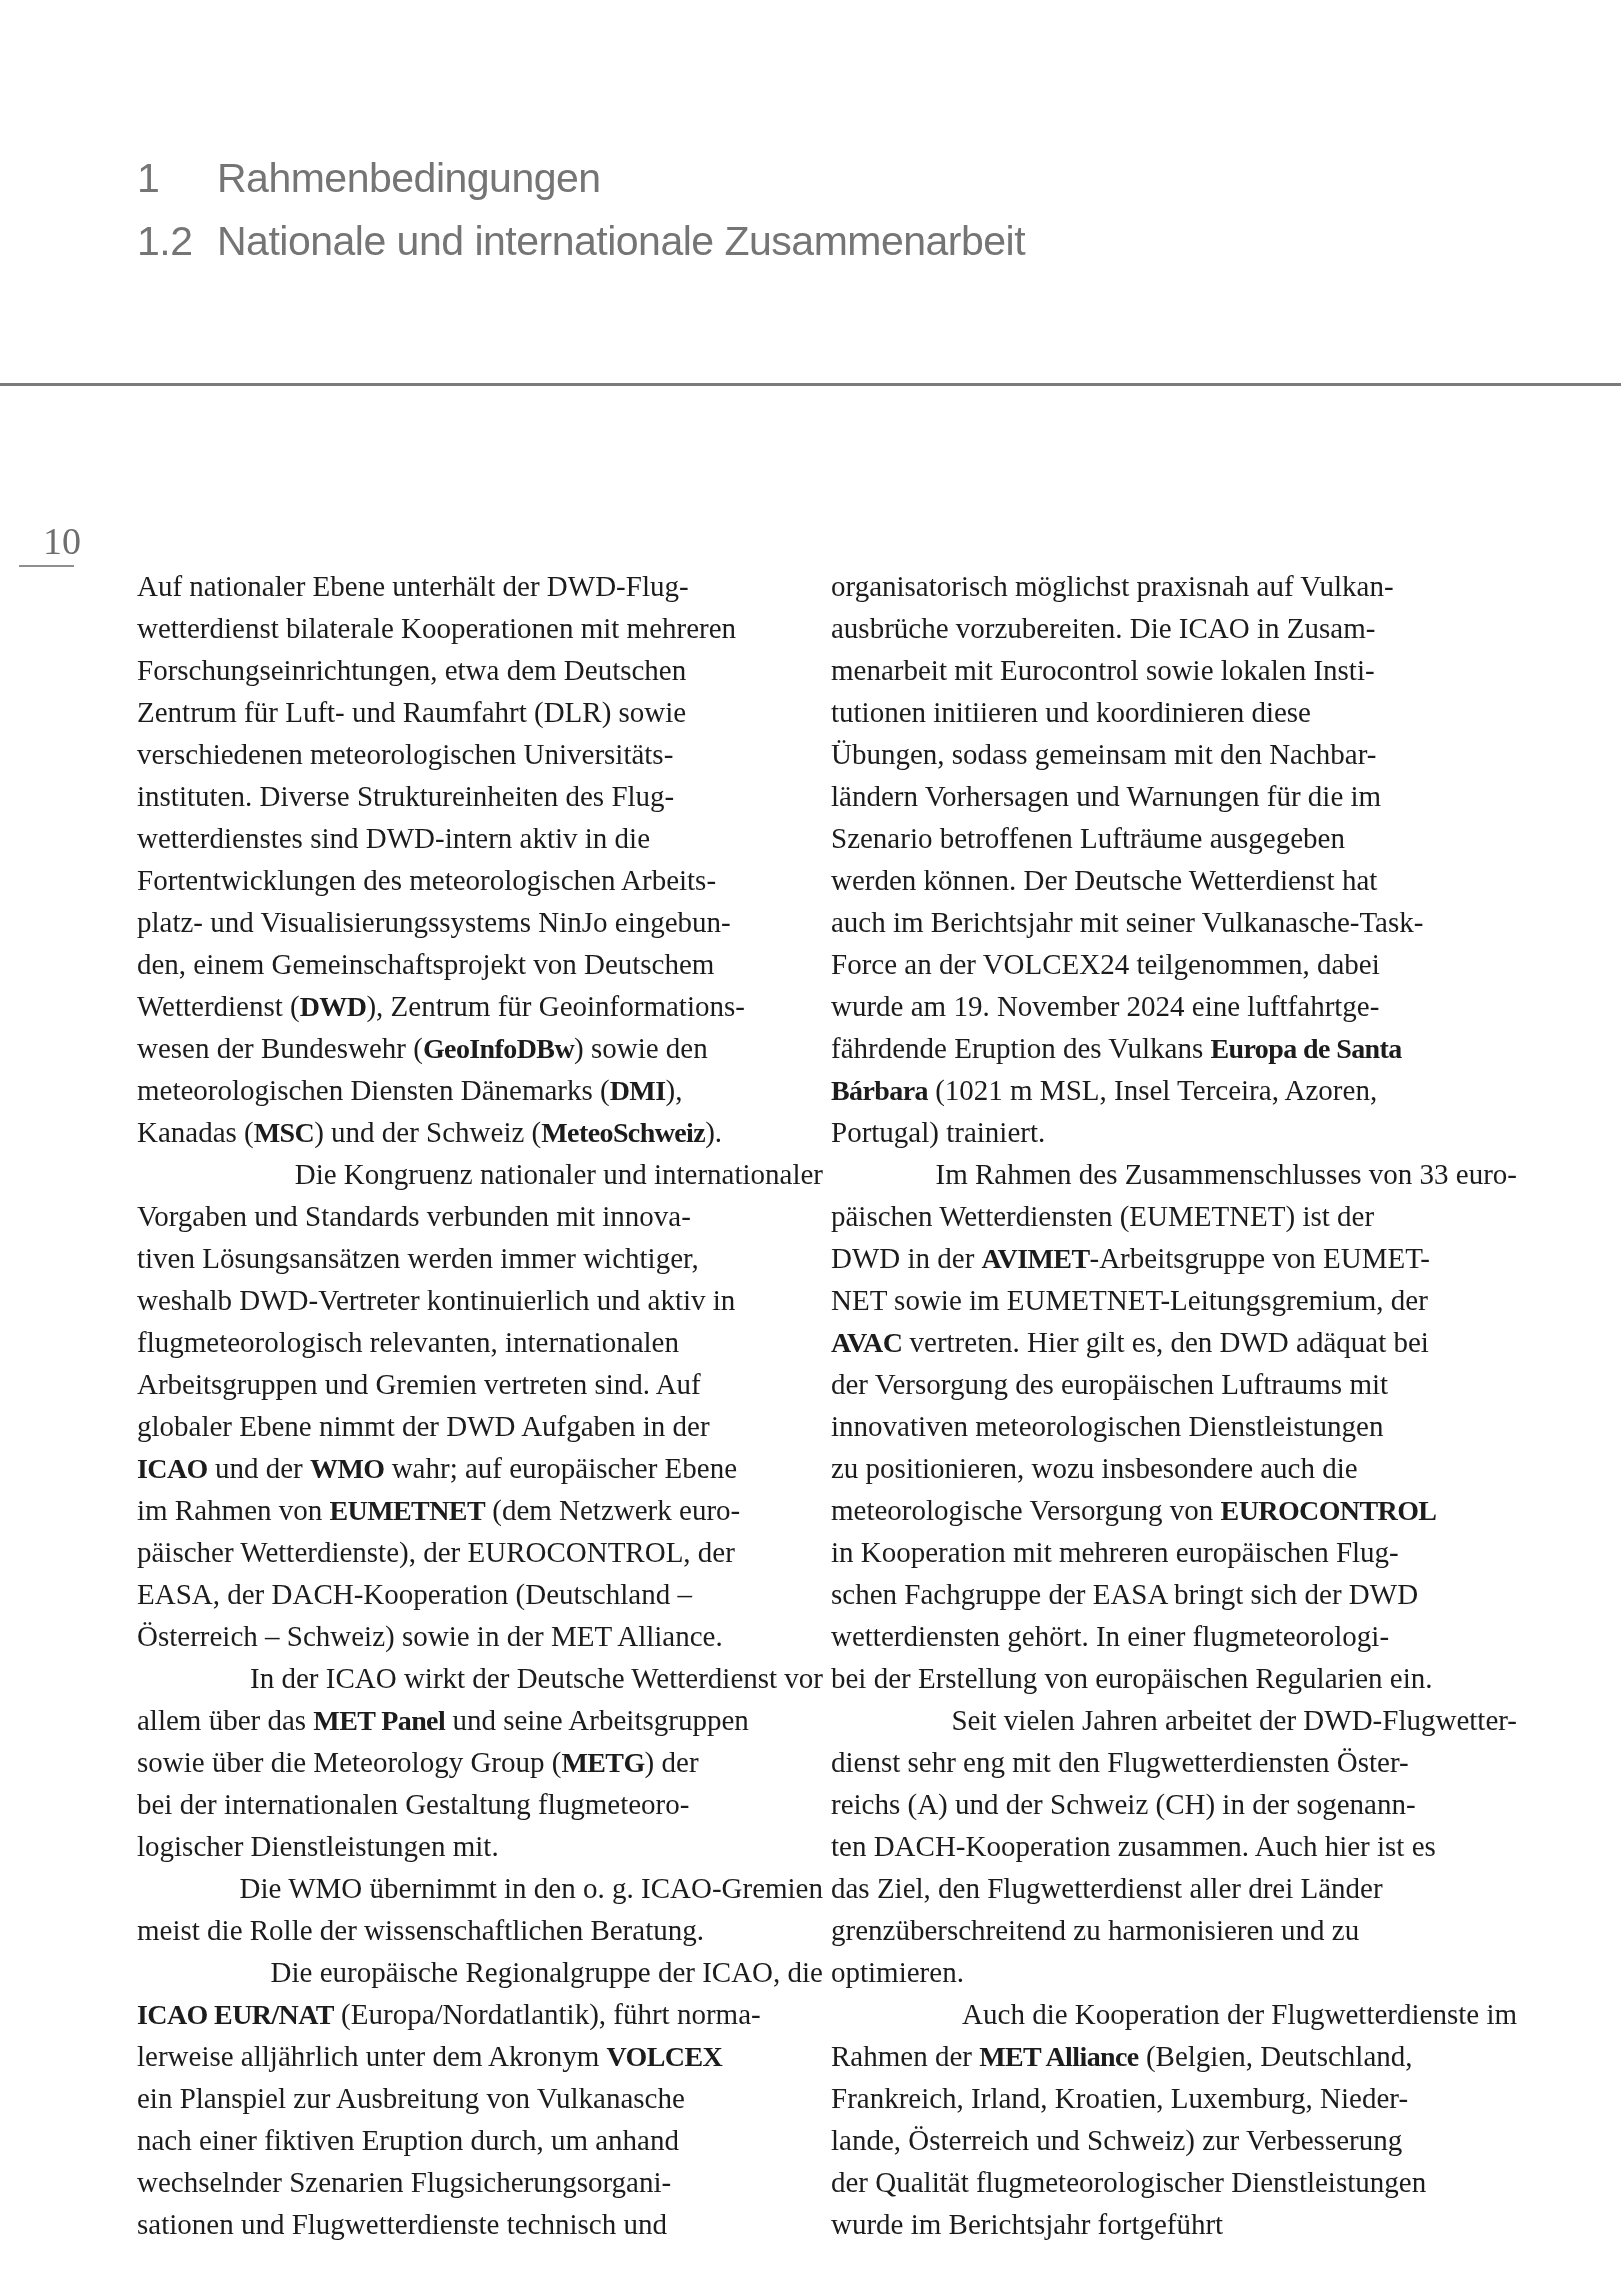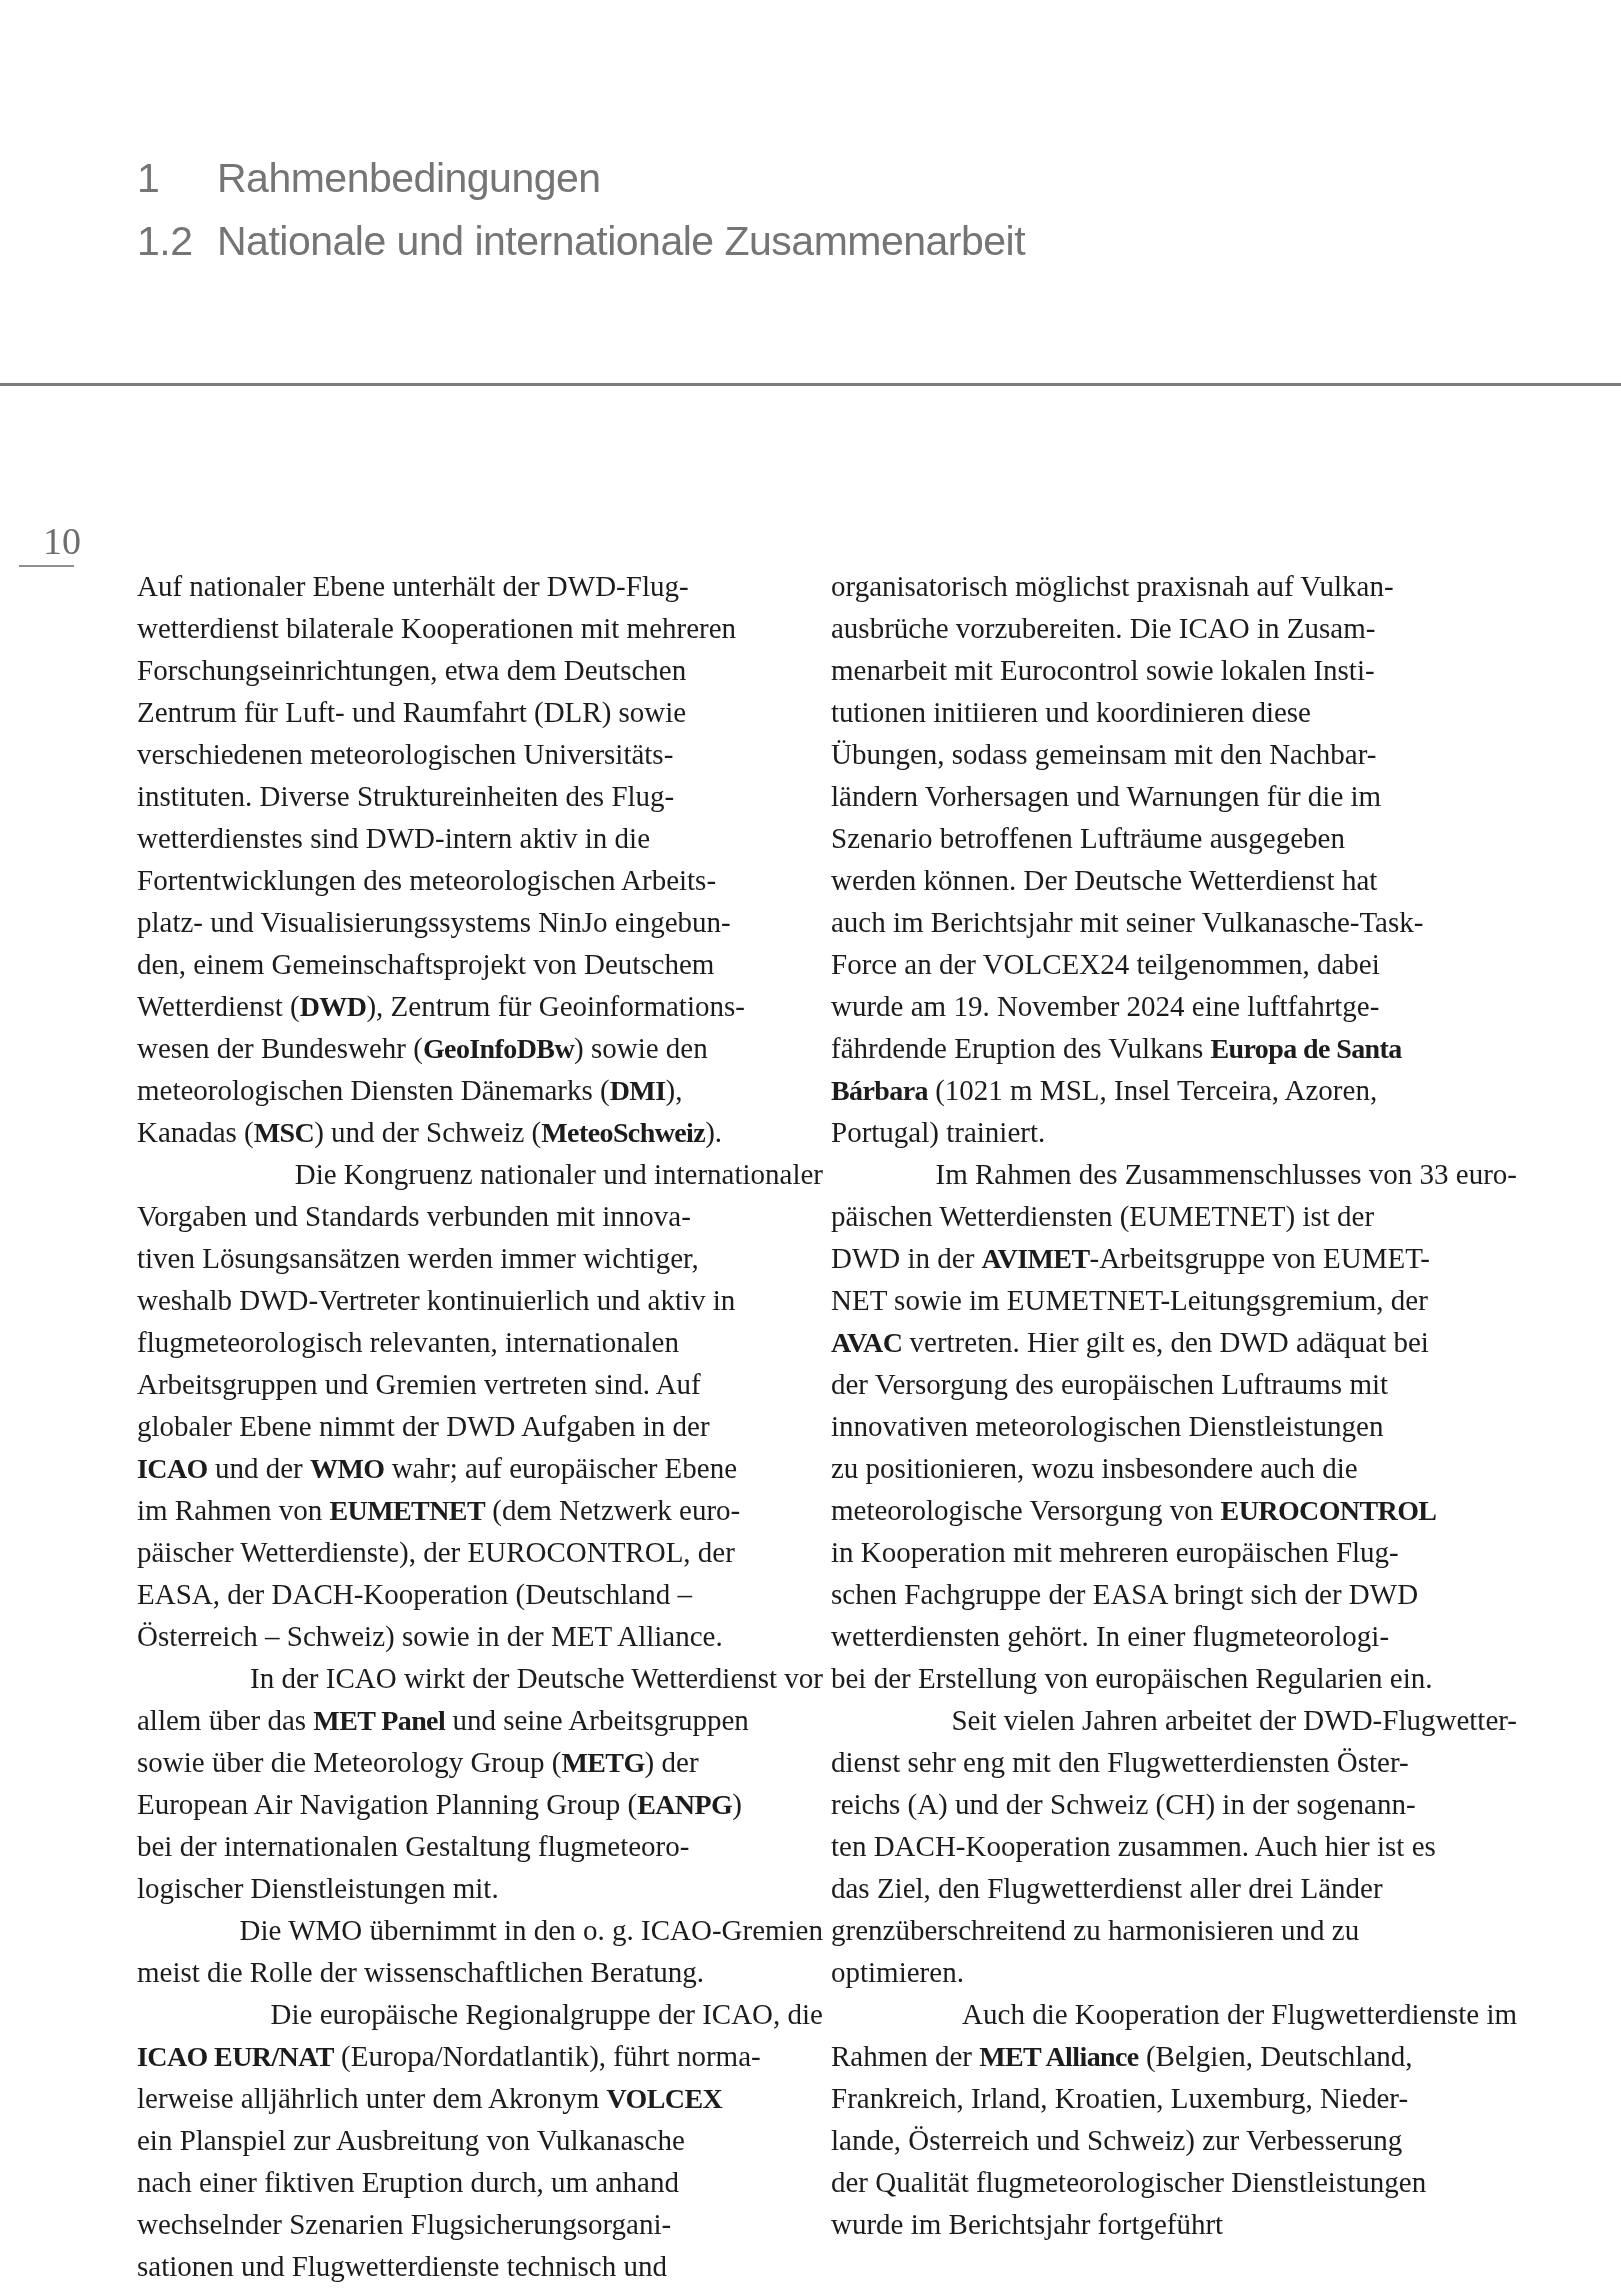--- a/index.html
+++ b/index.html
@@ -99,21 +99,20 @@
       <div class="line"><b class="acr">ICAO</b> und der <b class="acr">WMO</b> wahr; auf europäischer Ebene</div>
       <div class="line">im Rahmen von <b class="acr">EUMETNET</b> (dem Netzwerk euro-</div>
       <div class="line">päischer Wetterdienste), der EUROCONTROL, der</div>
       <div class="line">EASA, der DACH-Kooperation (Deutschland –</div>
       <div class="line">Österreich – Schweiz) sowie in der MET Alliance.</div>
     </div>
     <div class="para indent">
       <div class="line">In der ICAO wirkt der Deutsche Wetterdienst vor</div>
       <div class="line">allem über das <b class="acr">MET Panel</b> und seine Arbeitsgruppen</div>
       <div class="line">sowie über die Meteorology Group (<b class="acr">METG</b>) der</div>
-      <div class="line">European Air Navigation Planning Group (<b class="acr">EANPG</b>)</div>
       <div class="line">bei der internationalen Gestaltung flugmeteoro-</div>
       <div class="line">logischer Dienstleistungen mit.</div>
     </div>
     <div class="para indent">
       <div class="line">Die WMO übernimmt in den o. g. ICAO-Gremien</div>
       <div class="line">meist die Rolle der wissenschaftlichen Beratung.</div>
     </div>
     <div class="para indent">
       <div class="line">Die europäische Regionalgruppe der ICAO, die</div>
       <div class="line"><b class="acr">ICAO EUR/NAT</b> (Europa/Nordatlantik), führt norma-</div>

